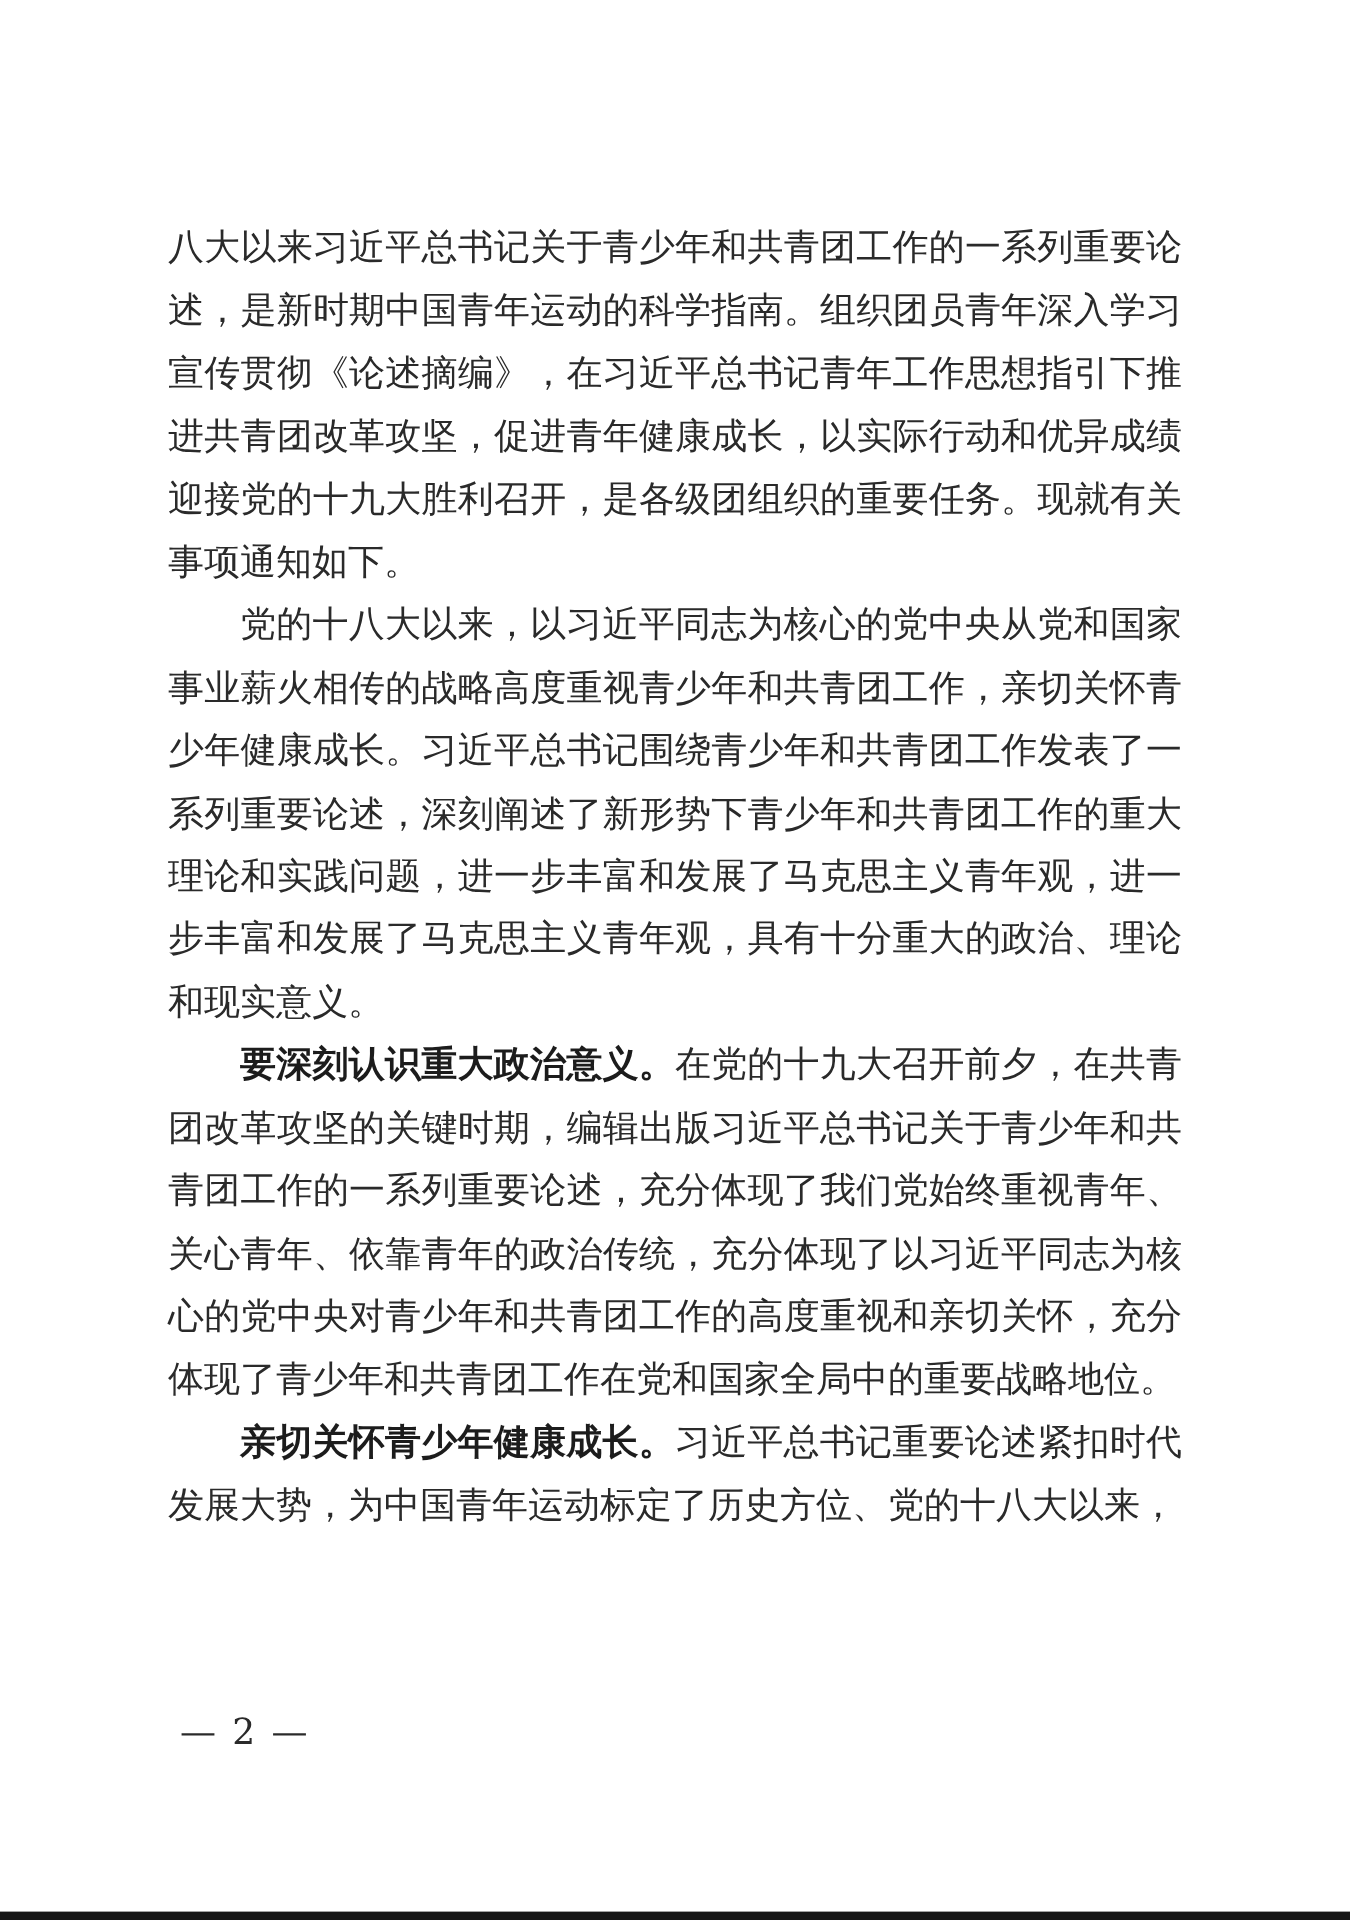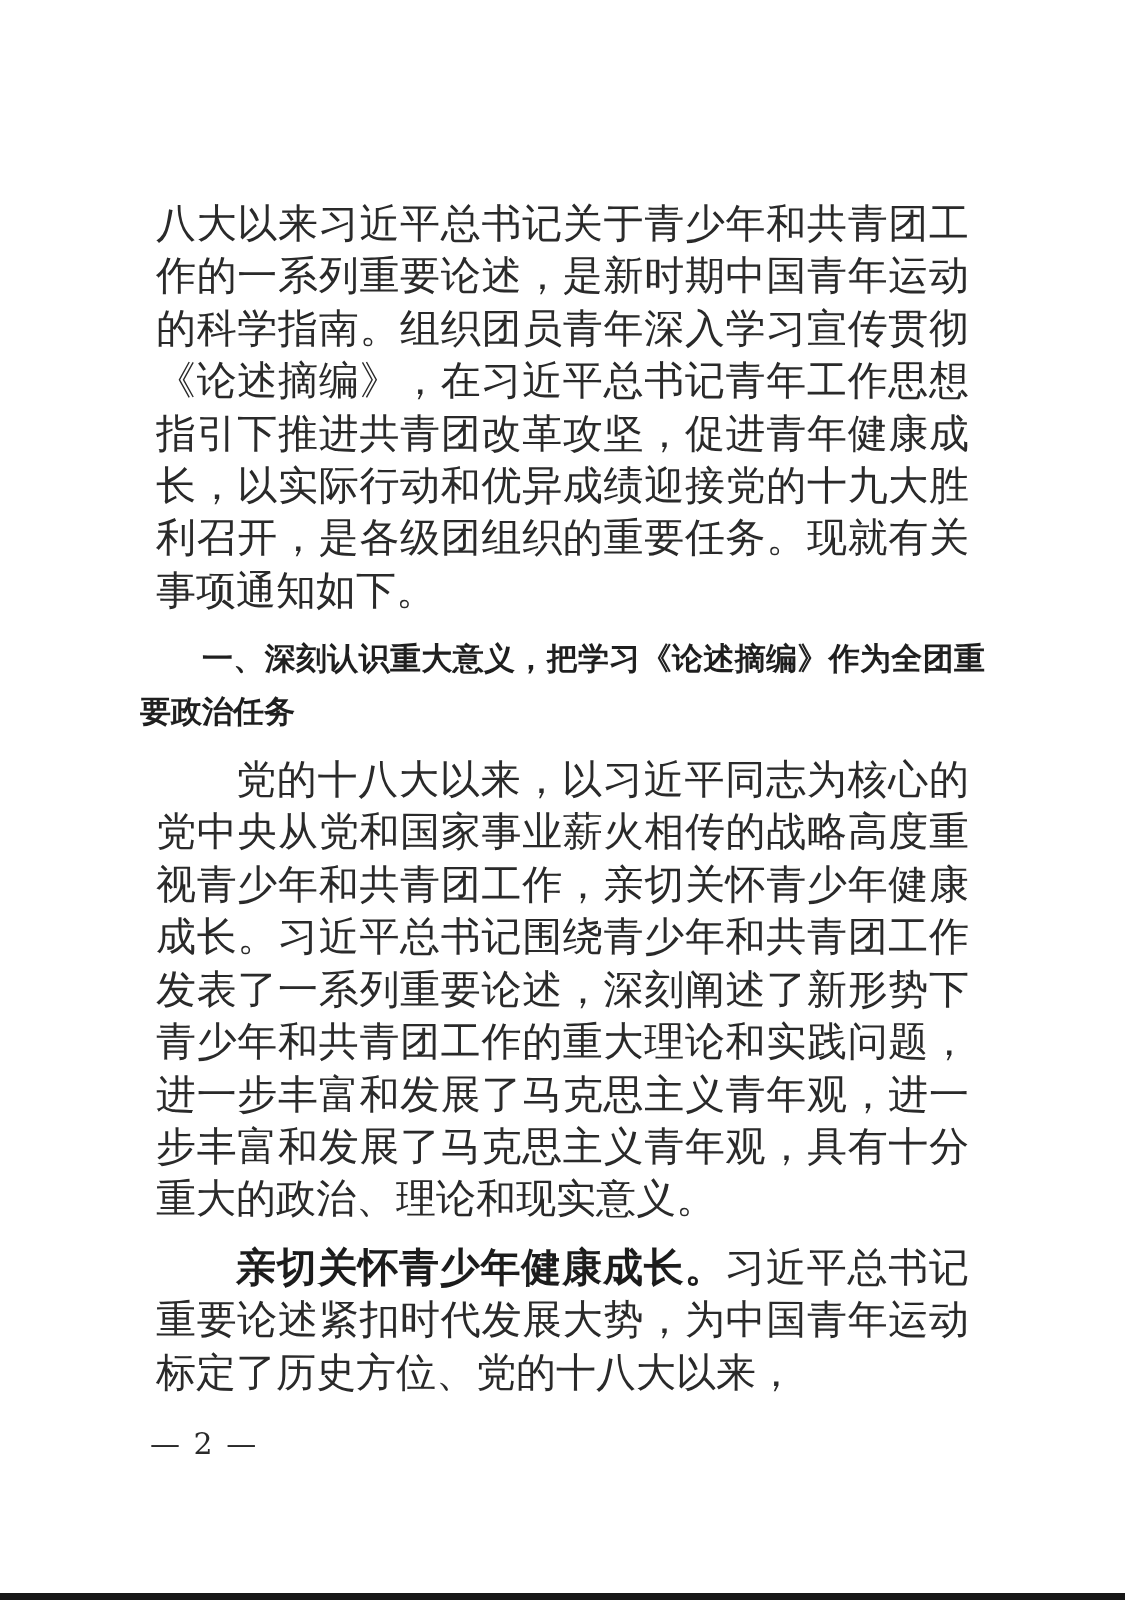--- a/index.html
+++ b/index.html
@@ -22,22 +22,22 @@
     background: #ffffff;
   }
   .content {
     position: absolute;
     left: 140px;
     top: 181px;
     width: 845px;
     color: #2a2a2a;
   }
   .body-par {
-    margin: 16px;
-    font-size: 40px;
+    margin: 0;
+    font-size: 30px;
     line-height: 52.4px;
     text-align: justify;
     text-justify: inter-character;
     color: #2a2a2a;
     font-weight: 400;
   }
   .indent { text-indent: 2em; }
   .no-indent { text-indent: 0; }
   .heading {
     margin: 0;
@@ -75,24 +75,24 @@
 </style>
 </head>
 <body>
 
 <div class="page">
 
   <div class="content">
 
     <p class="body-par no-indent">八大以来习近平总书记关于青少年和共青团工作的一系列重要论述，是新时期中国青年运动的科学指南。组织团员青年深入学习宣传贯彻《论述摘编》，在习近平总书记青年工作思想指引下推进共青团改革攻坚，促进青年健康成长，以实际行动和优异成绩迎接党的十九大胜利召开，是各级团组织的重要任务。现就有关事项通知如下。</p>
 
-    <h2 class="heading">一、深刻认识重大意义，把学习《论述摘编》作为全团重要政治任务</h2>
 
     <p class="body-par indent">党的十八大以来，以习近平同志为核心的党中央从党和国家事业薪火相传的战略高度重视青少年和共青团工作，亲切关怀青少年健康成长。习近平总书记围绕青少年和共青团工作发表了一系列重要论述，深刻阐述了新形势下青少年和共青团工作的重大理论和实践问题，进一步丰富和发展了马克思主义青年观，进一步丰富和发展了马克思主义青年观，具有十分重大的政治、理论和现实意义。</p>
 
+    <p class="body-par indent"><span class="lead">要深刻认识重大政治意义。</span><span>在党的十九大召开前夕，在共青团改革攻坚的关键时期，编辑出版习近平总书记关于青少年和共青团工作的一系列重要论述，充分体现了我们党始终重视青年、关心青年、依靠青年的政治传统，充分体现了以习近平同志为核心的党中央对青少年和共青团工作的高度重视和亲切关怀，充分体现了青少年和共青团工作在党和国家全局中的重要战略地位。</span></p>
 
     <p class="body-par indent"><span class="lead">亲切关怀青少年健康成长。</span><span>习近平总书记重要论述紧扣时代发展大势，为中国青年运动标定了历史方位、党的十八大以来，</span></p>
 
   </div>
 
   <div class="page-number">— 2 —</div>
 
   <div class="bottom-bar"></div>
 
 </div>

